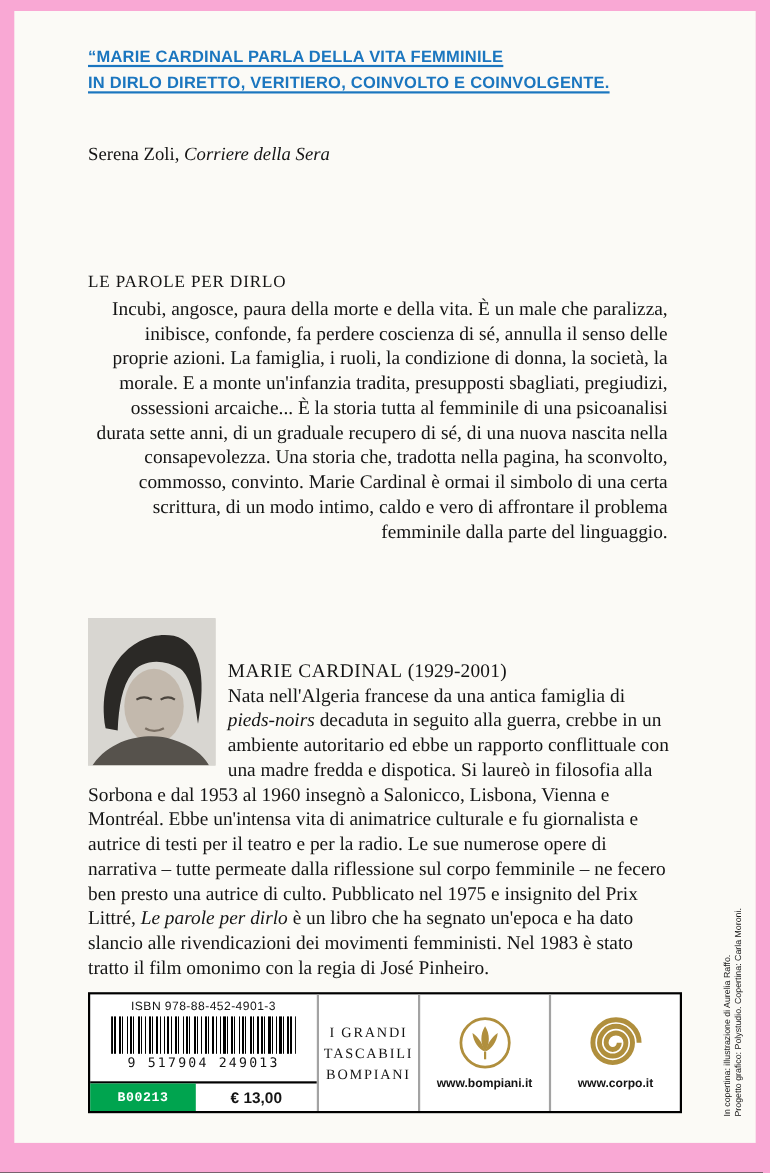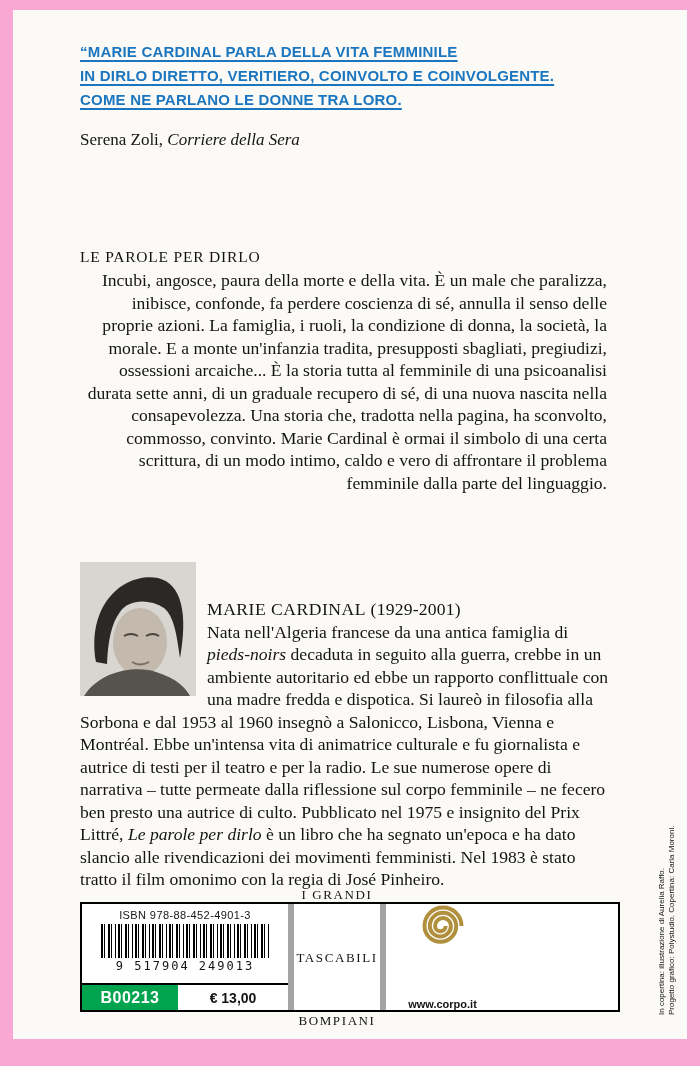--- a/index.html
+++ b/index.html
@@ -49,21 +49,21 @@
   .photo svg { display:block; width:100%; height:100%; }
   .author-heading { letter-spacing:0.2px;margin-top:40px; }
   .author-name { letter-spacing:0.5px; }
 
   
   .footer-box {
     position:absolute; left:67px; top:892px; width:540px; height:110px;
     background:#fff; border:2px solid #000; display:flex; align-items:stretch;
   }
   .fcol { display:flex; flex-direction:column; align-items:center; }
-  .fcol + .fcol { border-left:6px solid #a3a3a3;gap:44px; }
+  .fcol + .fcol { border-left:2px solid #a3a3a3; }
   .col-barcode { width:206px; }
   .isbn {
     font-family:"Liberation Sans", sans-serif; font-size:11px; margin-top:5px;
     letter-spacing:0.4px;
   }
   .barcode {
     width:168px; height:34px; margin-top:3px;
     background:repeating-linear-gradient(90deg,
       #000 0 2px, #fff 2px 3px, #000 3px 4px, #fff 4px 7px,
       #000 7px 9px, #fff 9px 10px, #000 10px 11px, #fff 11px 14px,
@@ -72,21 +72,21 @@
   .digits {
     font-family:"DejaVu Sans Mono", monospace; font-size:12px;
     letter-spacing:2px; margin-top:1px;
   }
   .price-row {
     margin-top:auto; width:100%; height:27px; border-top:2px solid #000;
     display:flex; align-items:stretch;
   }
   .badge {
     width:96px; background:#00a44f; color:#fff;
-    font-family:Liberation Sans, sans-serif; font-weight:bold; font-size:16px;
+    font-family:Liberation Mono, monospace; font-weight:bold; font-size:12px;
     display:flex; align-items:center; justify-content:center; letter-spacing:0.5px;
   }
   .price {
     flex:1; display:flex; align-items:center; justify-content:center;
     font-family:"Liberation Sans", sans-serif; font-weight:bold; font-size:14px;text-align:right;
   }
   .col-imprint { width:92px; justify-content:center; }
   .col-imprint div {
     font-size:13px; letter-spacing:1.6px; line-height:19px; text-align:center;
   }
@@ -110,21 +110,20 @@
 </style>
 </head>
 <body>
 
 <div class="page">
   <div class="cover">
 
     <div class="quote">
       <div class="qline">“MARIE CARDINAL PARLA DELLA VITA FEMMINILE</div>
       <div class="qline">IN DIRLO DIRETTO, VERITIERO, COINVOLTO E COINVOLGENTE.</div>
-      <div class="qline">COME NE PARLANO LE DONNE TRA LORO.</div>
     </div>
 
     <div class="attribution">
       <span>Serena Zoli, </span><span class="italic">Corriere della Sera</span>
     </div>
 
     <div class="syn-title">LE PAROLE PER DIRLO</div>
 
     <div class="syn-body">Incubi, angosce, paura della morte e della vita. È un male che paralizza, inibisce, confonde, fa perdere coscienza di sé, annulla il senso delle proprie azioni. La famiglia, i ruoli, la condizione di donna, la società, la morale. E a monte un'infanzia tradita, presupposti sbagliati, pregiudizi, ossessioni arcaiche... È la storia tutta al femminile di una psicoanalisi durata sette anni, di un graduale recupero di sé, di una nuova nascita nella consapevolezza. Una storia che, tradotta nella pagina, ha sconvolto, commosso, convinto. Marie Cardinal è ormai il simbolo di una certa scrittura, di un modo intimo, caldo e vero di affrontare il problema femminile dalla parte del linguaggio.</div>
 
@@ -158,20 +157,30 @@
           <div class="price">€ 13,00</div>
         </div>
       </div>
 
       <div class="fcol col-imprint">
         <div>I GRANDI</div>
         <div>TASCABILI</div>
         <div>BOMPIANI</div>
       </div>
 
+      <div class="fcol col-logo">
+        <svg viewBox="0 0 100 100">
+          <circle cx="50" cy="50" r="44" fill="none" stroke="#b08f3d" stroke-width="5"></circle>
+          <path d="M50 20 C41 34 41 52 50 66 C59 52 59 34 50 20 Z" fill="#b08f3d"></path>
+          <path d="M27 32 C29 49 38 61 50 66 C46 53 39 40 27 32 Z" fill="#b08f3d"></path>
+          <path d="M73 32 C71 49 62 61 50 66 C54 53 61 40 73 32 Z" fill="#b08f3d"></path>
+          <rect x="48" y="66" width="4" height="14" fill="#b08f3d"></rect>
+        </svg>
+        <div class="url">www.bompiani.it</div>
+      </div>
 
       <div class="fcol col-logo">
         <svg viewBox="0 0 100 100">
           <path d="M92 50 A42 42 0 1 0 8 50 A36 36 0 1 0 80 50 A30 30 0 1 0 20 50 A24 24 0 1 0 68 50 A18 18 0 1 0 32 50 A12 12 0 1 0 56 50" fill="none" stroke="#b08f3d" stroke-width="9" stroke-linecap="butt"></path>
         </svg>
         <div class="url">www.corpo.it</div>
       </div>
 
     </div>
 

